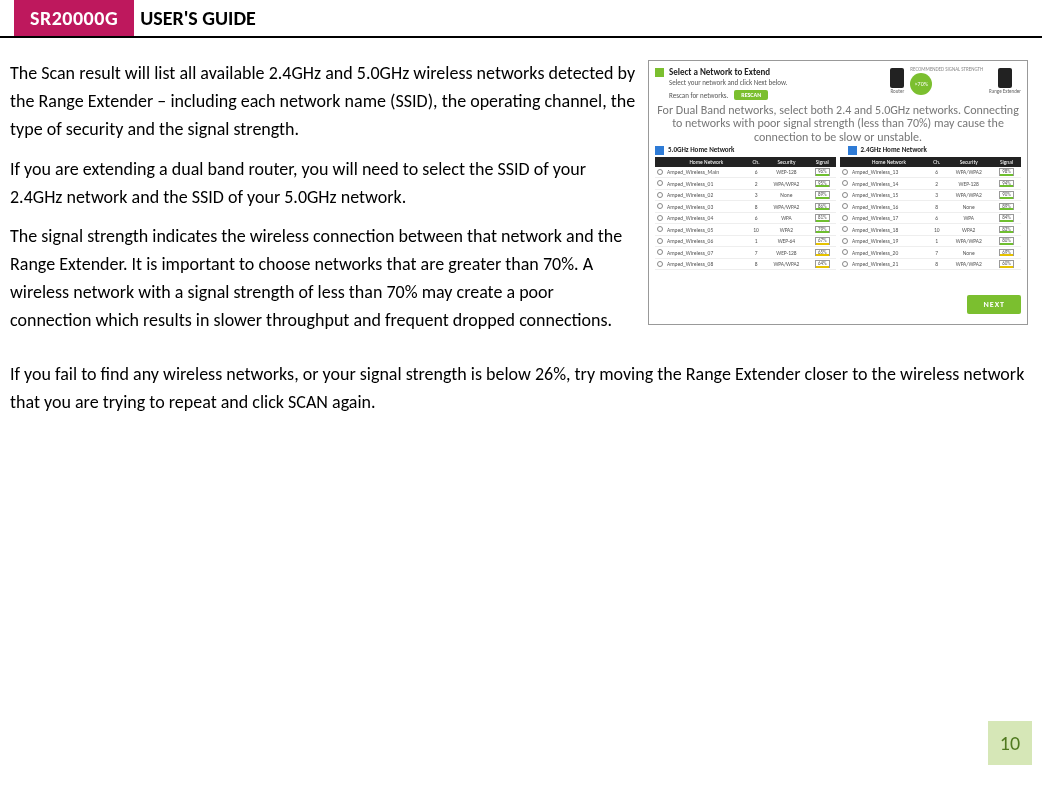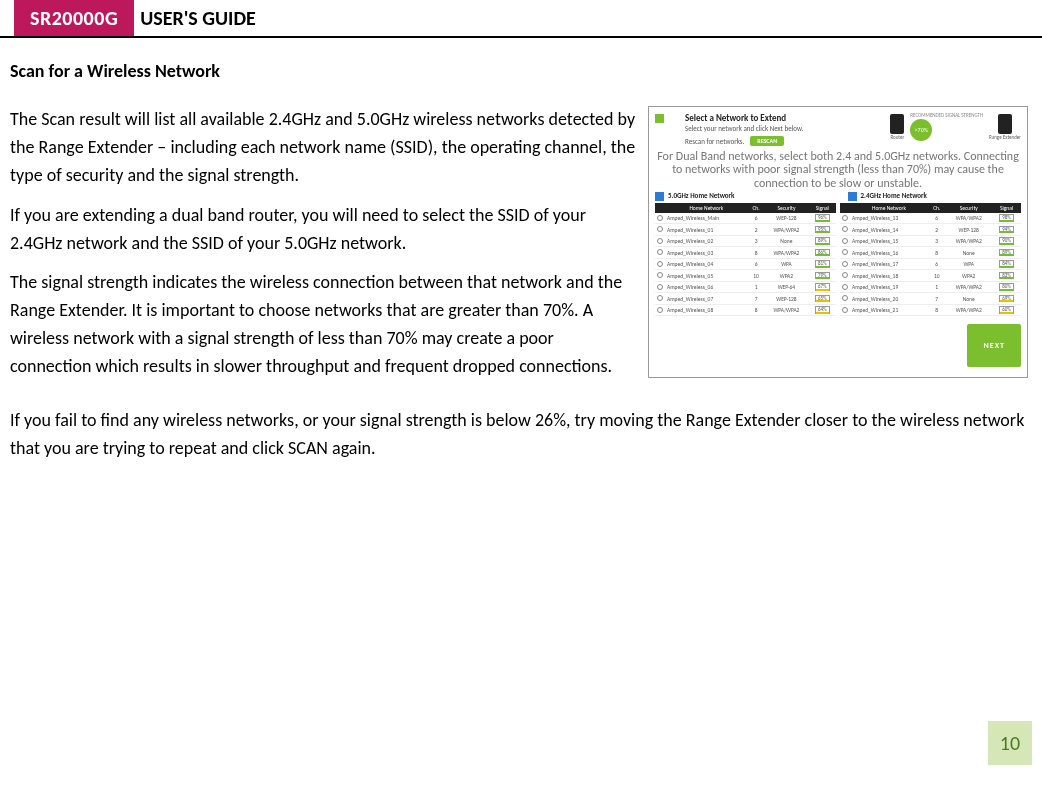--- a/index.html
+++ b/index.html
@@ -61,21 +61,21 @@
     border: 1px solid #999;
     background: #fff;
     font-size: 7px;
     line-height: 1.1;
     color: #444;
     padding: 6px 6px 10px 6px;
   }
   .shot-head {
     display: flex;
     align-items: flex-start;
-    gap: 21px;
+    gap: 5px;
   }
   .green-sq {
     width: 9px; height: 9px; background: #7bbf2f; flex: none; margin-top: 1px;
   }
   .shot-title { font-weight: bold; font-size: 9px; color: #222; }
   .shot-sub { font-size: 7px; color: #555; margin-top: 2px; }
   .rescan-row { display:flex; align-items:flex-start; gap:6px; margin-top:3px;}
   .rescan-btn {
     display:inline-block; background:#7bbf2f; color:#fff; font-size:6px;
     padding:2px 7px; border-radius:2px; font-weight:bold;
@@ -108,42 +108,41 @@
   .radio { width:6px; height:6px; border:1px solid #888; border-radius:50%; display:inline-block;}
   .sigbox {
     display:inline-block; border:1px solid #999; padding:0 2px; font-size:5px; position:relative;
   }
   .sigbox::after {
     content:""; position:absolute; left:0; right:0; bottom:-1px; height:2px;
   }
   .sig-g::after { background:#6fbf2f;}
   .sig-y::after { background:#e6c200;}
   .next-btn {
-    float:right; margin-top:8px; background:#7bbf2f; color:#fff;
-    font-size:8px; font-weight:bold; padding:17px 16px; border-radius:2px;
+    float:right; margin-top:25px; background:#7bbf2f; color:#fff;
+    font-size:8px; font-weight:bold; padding:5px 16px; border-radius:2px;
     letter-spacing:1px;
   }
   .page-num {
     position:absolute; right:10px; bottom:26px;
     background:#d6e7b7; color:#4f7a1f;
     width:44px; height:44px;
     display:flex; align-items:center; justify-content:center;
     font-size:20px;
   }
 </style>
 </head>
 <body>
 
 <div class="header-bar">
   <div class="model-box">SR20000G</div>
   <div class="guide-title">USER'S GUIDE</div>
 </div>
 
 <div class="content">
-  <div class="section-title">Scan for a Wireless Network</div>
 
   <div class="body-wrap">
     <div class="screenshot-float">
       <div class="shot">
         <div class="shot-head">
           <div class="green-sq"></div>
           <div style="flex:1">
             <div class="shot-title">Select a Network to Extend</div>
             <div class="shot-sub">Select your network and click Next below.</div>
             <div class="rescan-row">

